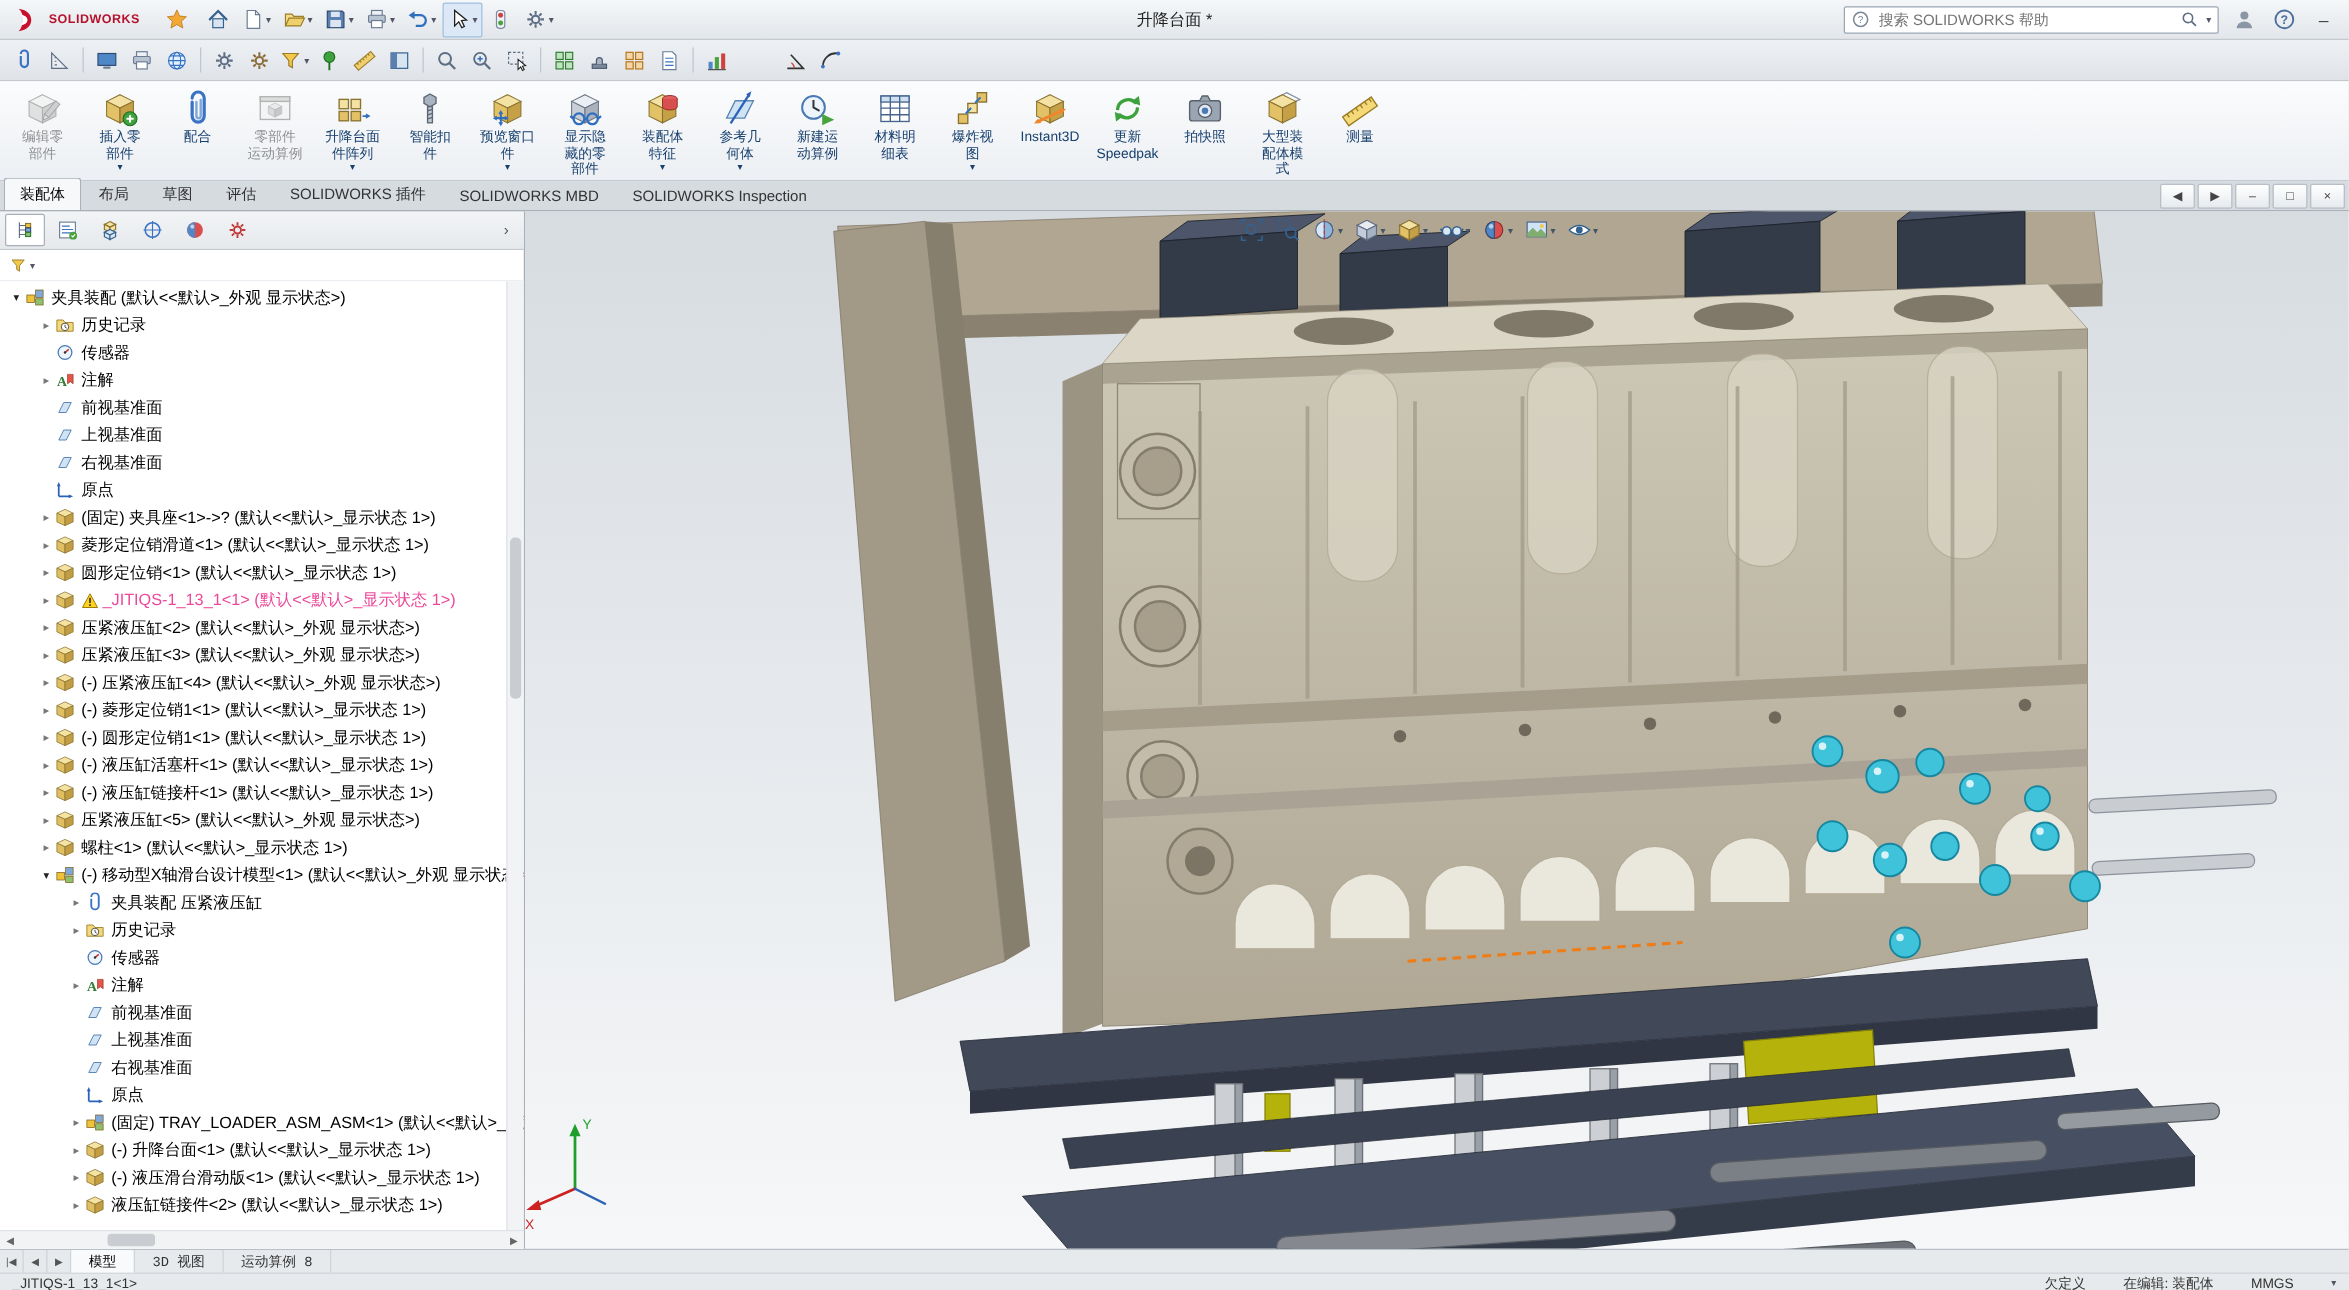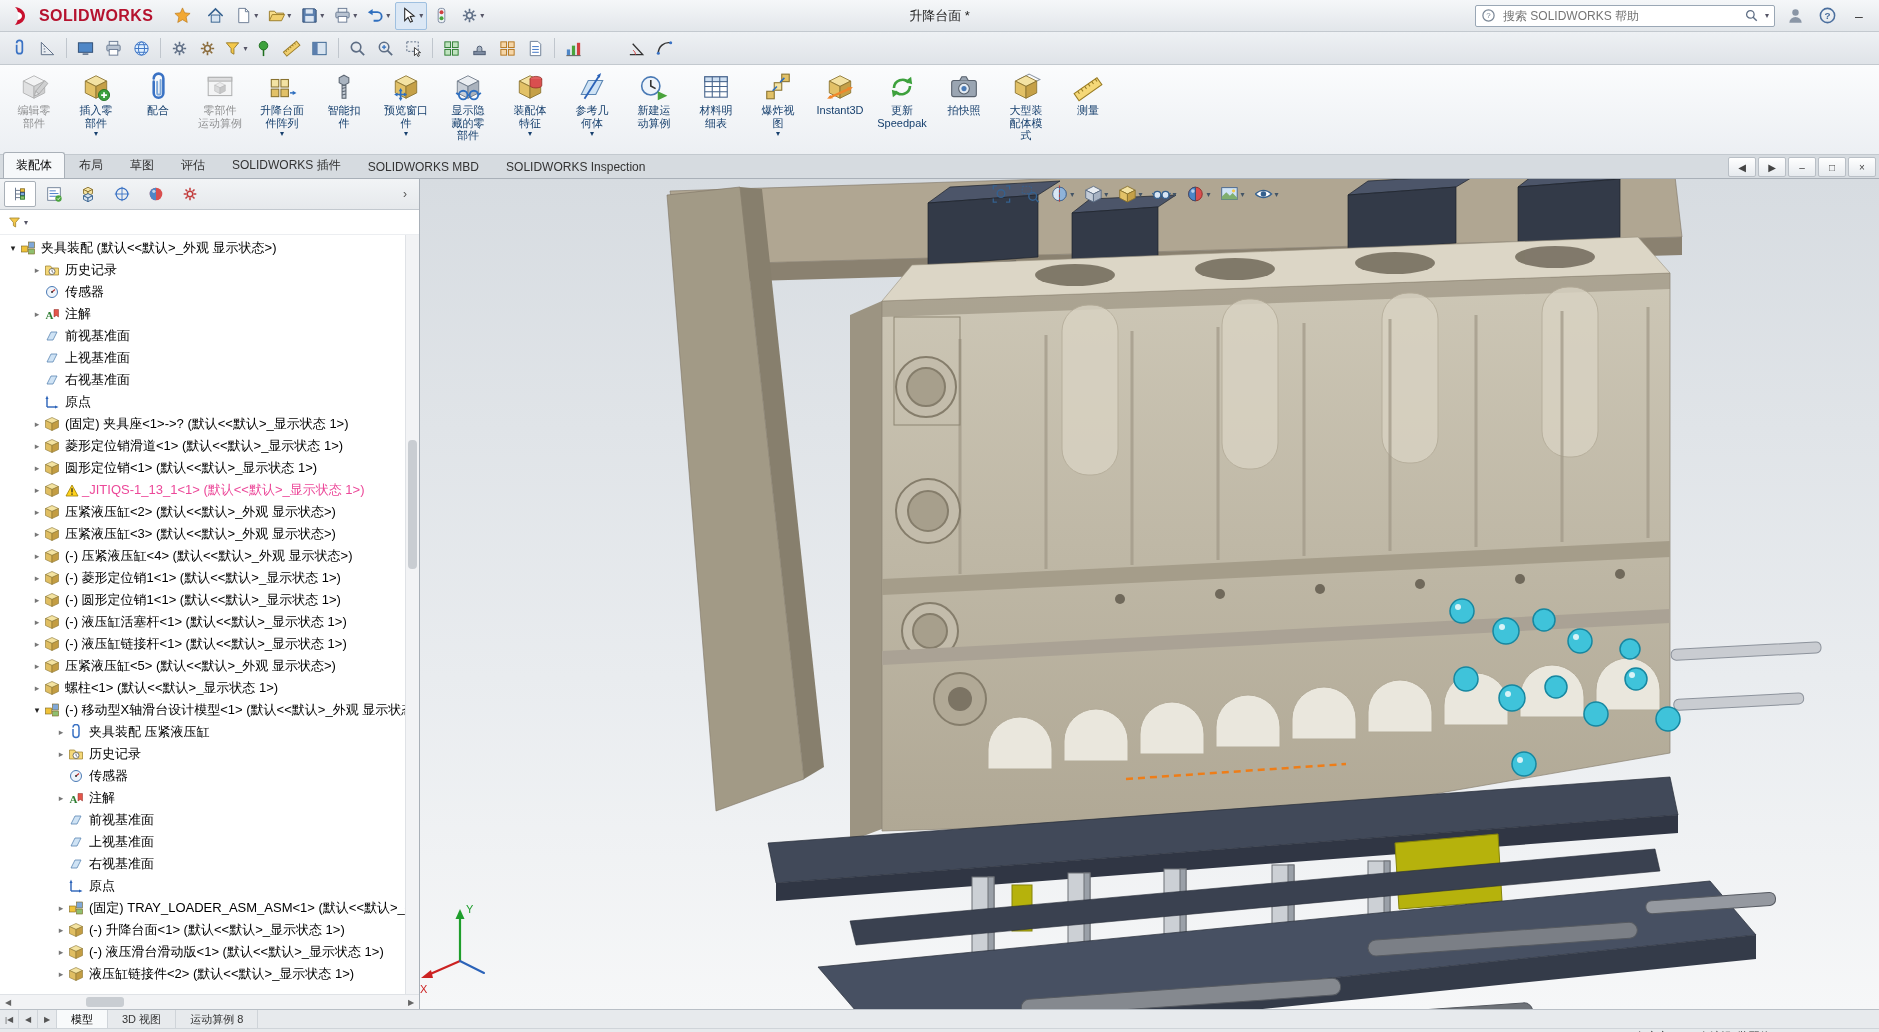--- a/index.html
+++ b/index.html
@@ -6,21 +6,21 @@
   body{width:1879px;height:1032px;overflow:hidden;background:#e8eaec;
        font-family:"Liberation Sans","DejaVu Sans",sans-serif;-webkit-user-select:none;user-select:none;}
   .icn{display:inline-flex;}
   .icn svg{width:19px;height:19px;display:block;}
 
   
   .titlebar{height:32px;background:linear-gradient(#f5f7f9,#e2e6ea);border-bottom:1px solid #c3c9cf;
             display:flex;align-items:center;padding:0 8px;box-sizing:border-box;position:relative;}
   .brand{display:flex;align-items:center;gap:5px;margin-right:16px;}
   .brand .logo svg{width:26px;height:20px;display:block;}
-  .brand .brandtxt{color:#b5122e;font-weight:bold;font-size:16px;letter-spacing:.4px;text-align:right;}
+  .brand .brandtxt{color:#b5122e;font-weight:bold;font-size:10px;letter-spacing:.4px;text-align:right;}
   .menu{font-size:13px;color:#1c1c1c;padding:4px 8px;border-radius:2px;cursor:default;white-space:nowrap;}
   .pinstar{margin:0 10px 0 4px;}
   .qbtn{height:26px;display:flex;align-items:center;justify-content:center;padding:0 3px;border-radius:2px;border:1px solid transparent;}
   .qbtn.pressed{background:#dce8f5;border-color:#9fc0e0;}
   .qcar{font-size:8px;color:#556;margin-left:1px;}
   .title-center{position:absolute;left:50%;transform:translateX(-50%);font-size:13px;color:#222;}
   .tb-right{margin-left:auto;display:flex;align-items:center;gap:8px;}
   .searchbox{display:flex;align-items:center;background:#fff;border:1px solid #9aa7b5;border-radius:2px;
              height:22px;width:300px;padding:0 5px;gap:5px;box-sizing:border-box;}
   .searchbox input{border:none;outline:none;flex:1;font-size:12px;color:#666;background:transparent;font-family:inherit;}
@@ -30,21 +30,21 @@
 
   
   .toolbar2{height:32px;background:linear-gradient(#eef1f4,#dfe3e8);border-bottom:1px solid #c3c9cf;
             display:flex;align-items:center;padding:0 6px;gap:1px;}
   .t2btn{width:27px;height:26px;display:flex;align-items:center;justify-content:center;border-radius:2px;}
   .t2btn svg{width:19px;height:19px;}
   .t2sep{width:1px;height:20px;background:#c0c6cd;margin:0 4px;}
   .t2gap{width:34px;}
 
   
-  .ribbon{height:90px;background:linear-gradient(#fbfcfd,#eceff3);border-bottom:1px solid #c3c9cf;
+  .ribbon{height:80px;background:linear-gradient(#fbfcfd,#eceff3);border-bottom:1px solid #c3c9cf;
           display:flex;align-items:stretch;padding:2px 4px 0;gap:2px;box-sizing:border-box;}
   .rbtn{min-width:50px;padding:4px 4px 2px;display:flex;flex-direction:column;align-items:center;border-radius:3px;border:1px solid transparent;}
   .rbtn svg{width:30px;height:30px;flex:none;}
   .rbtn .lab{font-size:11px;line-height:12.5px;color:#17406e;text-align:center;white-space:pre-line;margin-top:2px;}
   .rbtn .rcar{font-size:8px;color:#17406e;line-height:7px;margin-top:1px;}
   .rbtn.disabled{filter:grayscale(1);opacity:.55;}
 
   
   .tabsbar{height:24px;background:#d6dbe0;display:flex;align-items:flex-end;padding-left:3px;
            border-bottom:1px solid #a9b0b8;position:relative;box-sizing:border-box;}
@@ -1403,21 +1403,21 @@
       </div>
   </div>
 </div>
 
 <div class="modeltabs">
   <div id="mnavs" style="display:flex;">
       <div class="mnav">|◀</div>
       <div class="mnav">◀</div>
       <div class="mnav">▶</div>
     </div>
-  <div id="mtabs" style="display:flex;">
+  <div id="mtabs" style="display:flex;font-family:Liberation Mono, monospace;">
       <div class="mtab active">模型</div>
       <div class="mtab">3D 视图</div>
       <div class="mtab">运动算例 8</div>
     </div>
 </div>
 <div class="statusbar">
   <span>_JITIQS-1_13_1&lt;1&gt;</span>
   <div class="statusRight" id="statusright">
       <span class="seg">欠定义</span>
       <span class="seg">在编辑: 装配体</span>

